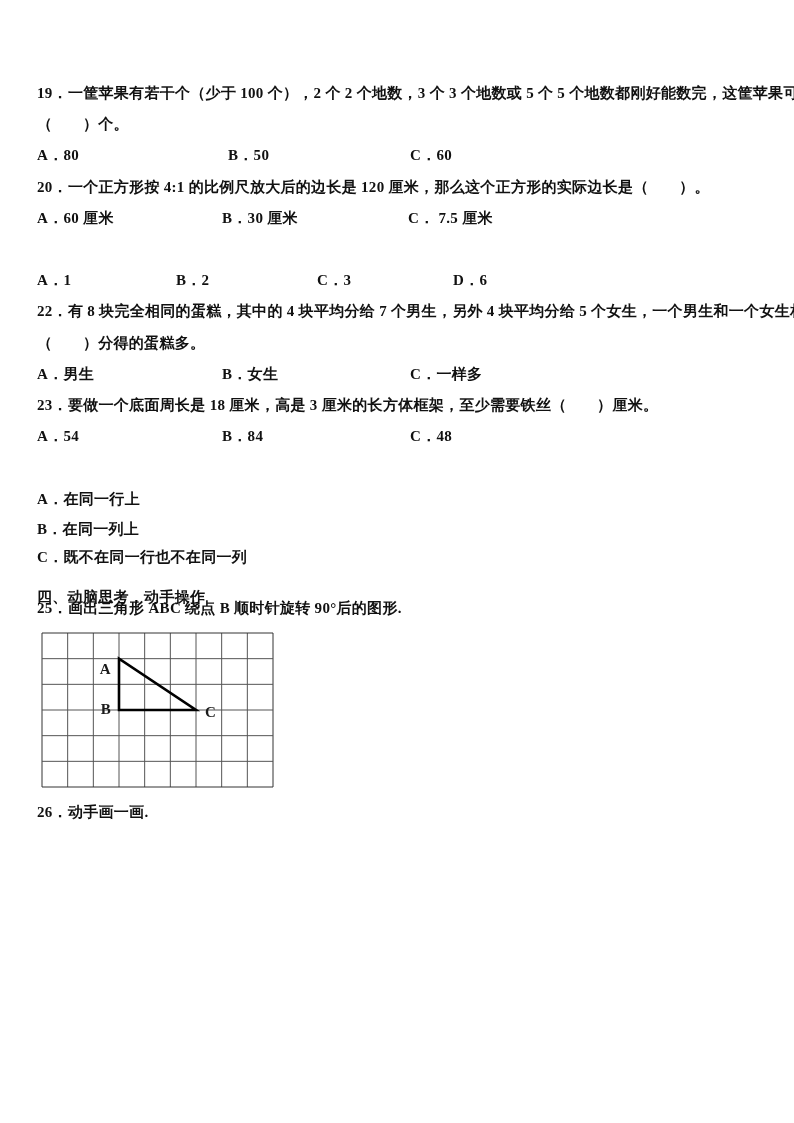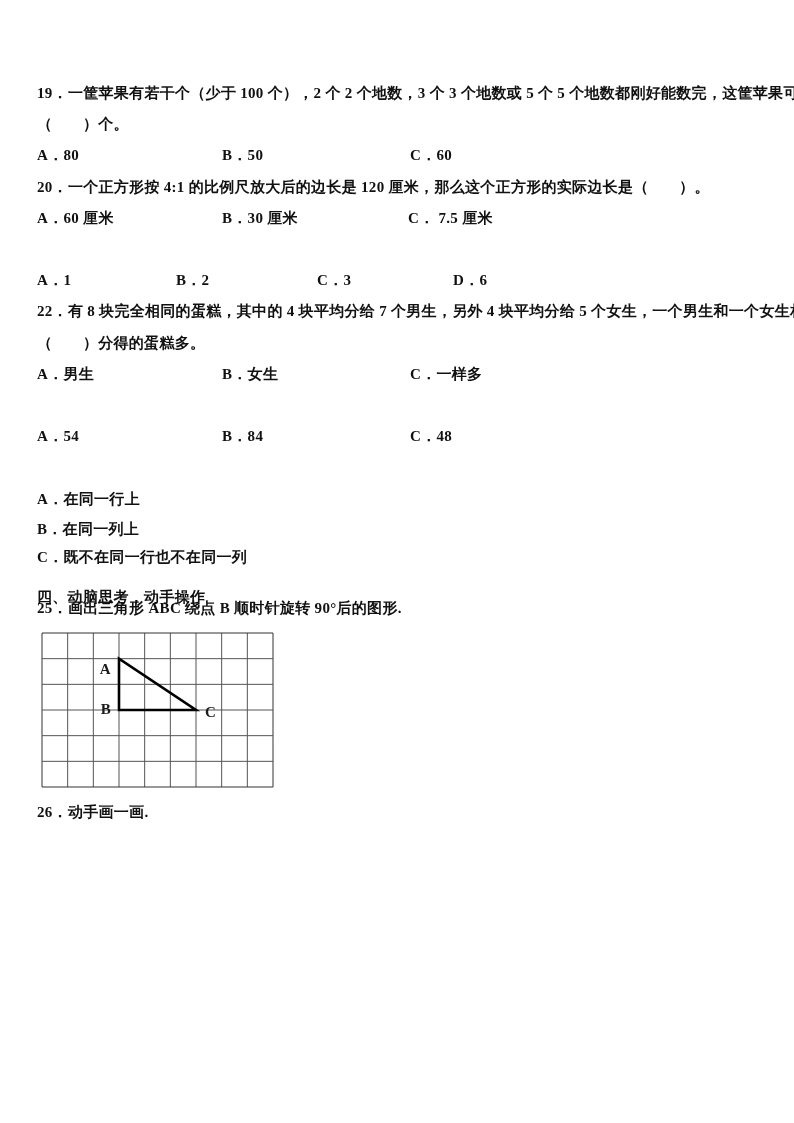--- a/index.html
+++ b/index.html
@@ -50,21 +50,21 @@
 </style>
 </head>
 <body>
 
 <div class="page">
 
   <div class="line" style="top:84px">19．一筐苹果有若干个（少于 100 个），2 个 2 个地数，3 个 3 个地数或 5 个 5 个地数都刚好能数完，这筐苹果可能是</div>
   <div class="line" style="top:115px">（　　）个。</div>
   <div class="opt-row" style="top:146px">
     <span class="opt" style="left:37px">A．80</span>
-    <span class="opt" style="left:222px">B．50</span>
+    <span class="opt" style="left:228px">B．50</span>
     <span class="opt" style="left:410px">C．60</span>
   </div>
 
   <div class="line" style="top:178px">20．一个正方形按 4:1 的比例尺放大后的边长是 120 厘米，那么这个正方形的实际边长是（　　）。</div>
   <div class="opt-row" style="top:209px">
     <span class="opt" style="left:37px">A．60 厘米</span>
     <span class="opt" style="left:222px">B．30 厘米</span>
     <span class="opt" style="left:408px">C． 7.5 厘米</span>
   </div>
 
@@ -76,20 +76,21 @@
   </div>
 
   <div class="line" style="top:302px">22．有 8 块完全相同的蛋糕，其中的 4 块平均分给 7 个男生，另外 4 块平均分给 5 个女生，一个男生和一个女生相比，</div>
   <div class="line" style="top:334px">（　　）分得的蛋糕多。</div>
   <div class="opt-row" style="top:365px">
     <span class="opt" style="left:37px">A．男生</span>
     <span class="opt" style="left:222px">B．女生</span>
     <span class="opt" style="left:410px">C．一样多</span>
   </div>
 
+  <div class="line" style="top:396px">23．要做一个底面周长是 18 厘米，高是 3 厘米的长方体框架，至少需要铁丝（　　）厘米。</div>
   <div class="opt-row" style="top:427px">
     <span class="opt" style="left:37px">A．54</span>
     <span class="opt" style="left:222px">B．84</span>
     <span class="opt" style="left:410px">C．48</span>
   </div>
 
   <div class="line" style="top:490px">A．在同一行上</div>
   <div class="line" style="top:520px">B．在同一列上</div>
   <div class="line" style="top:548px">C．既不在同一行也不在同一列</div>
 

